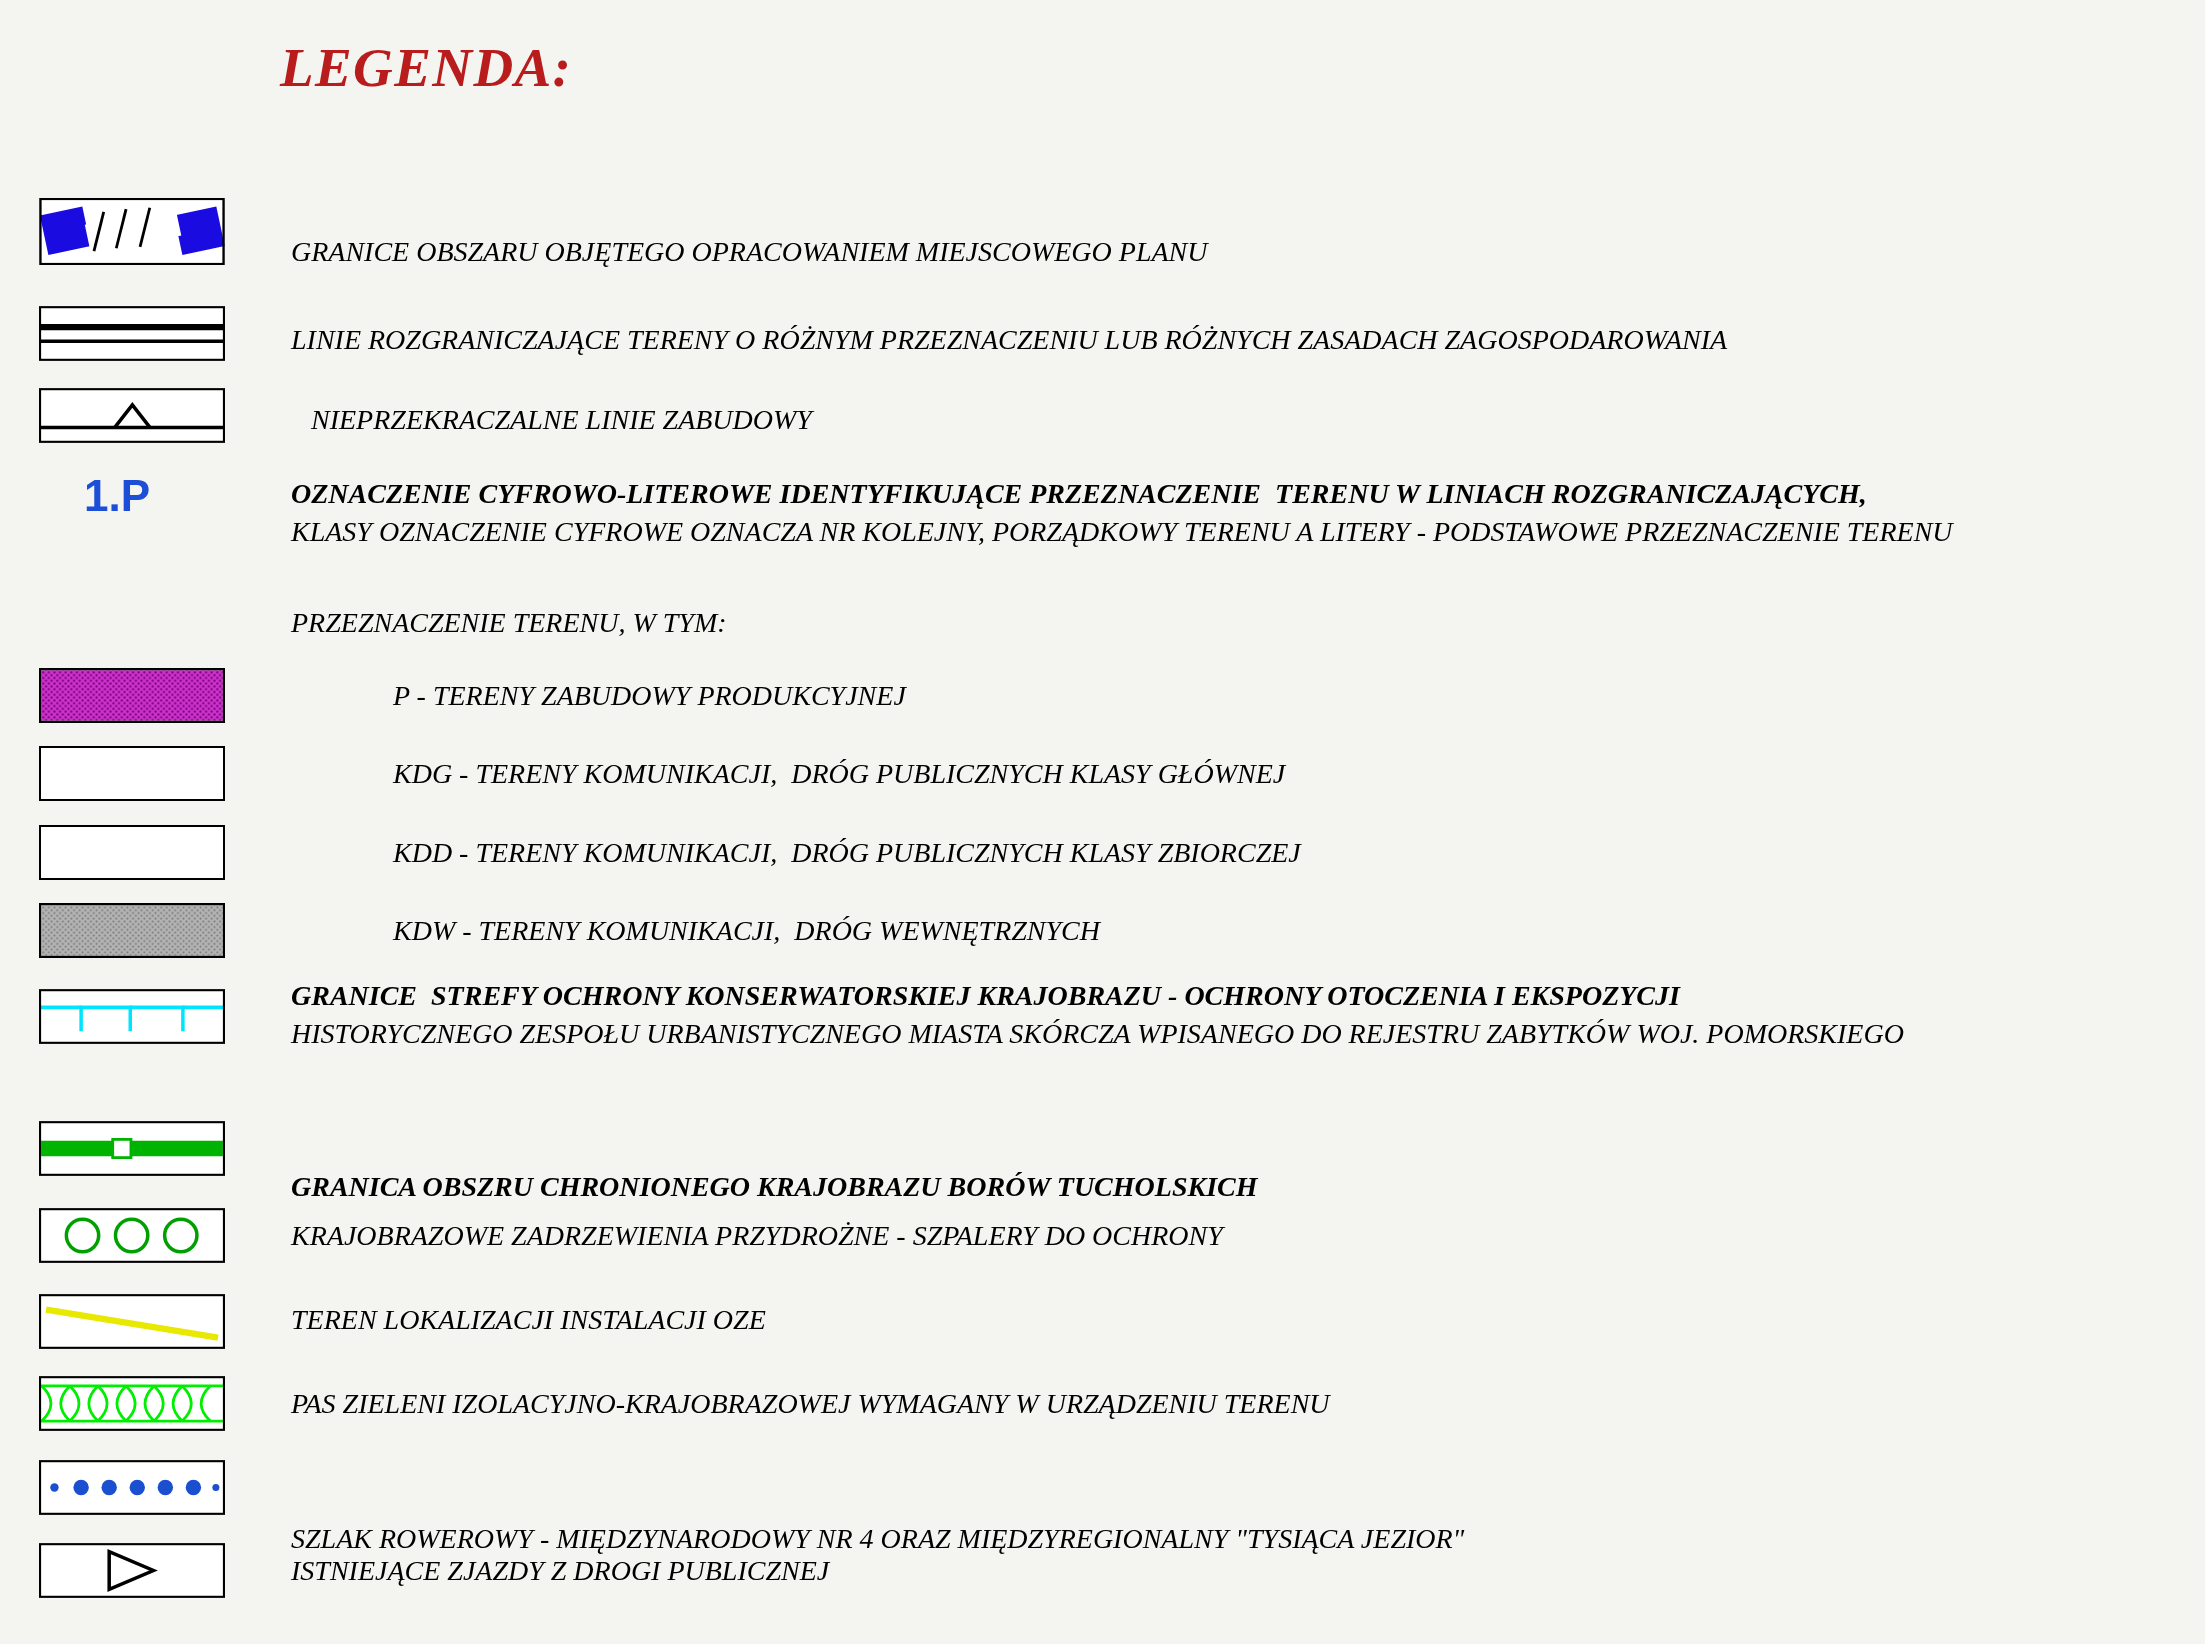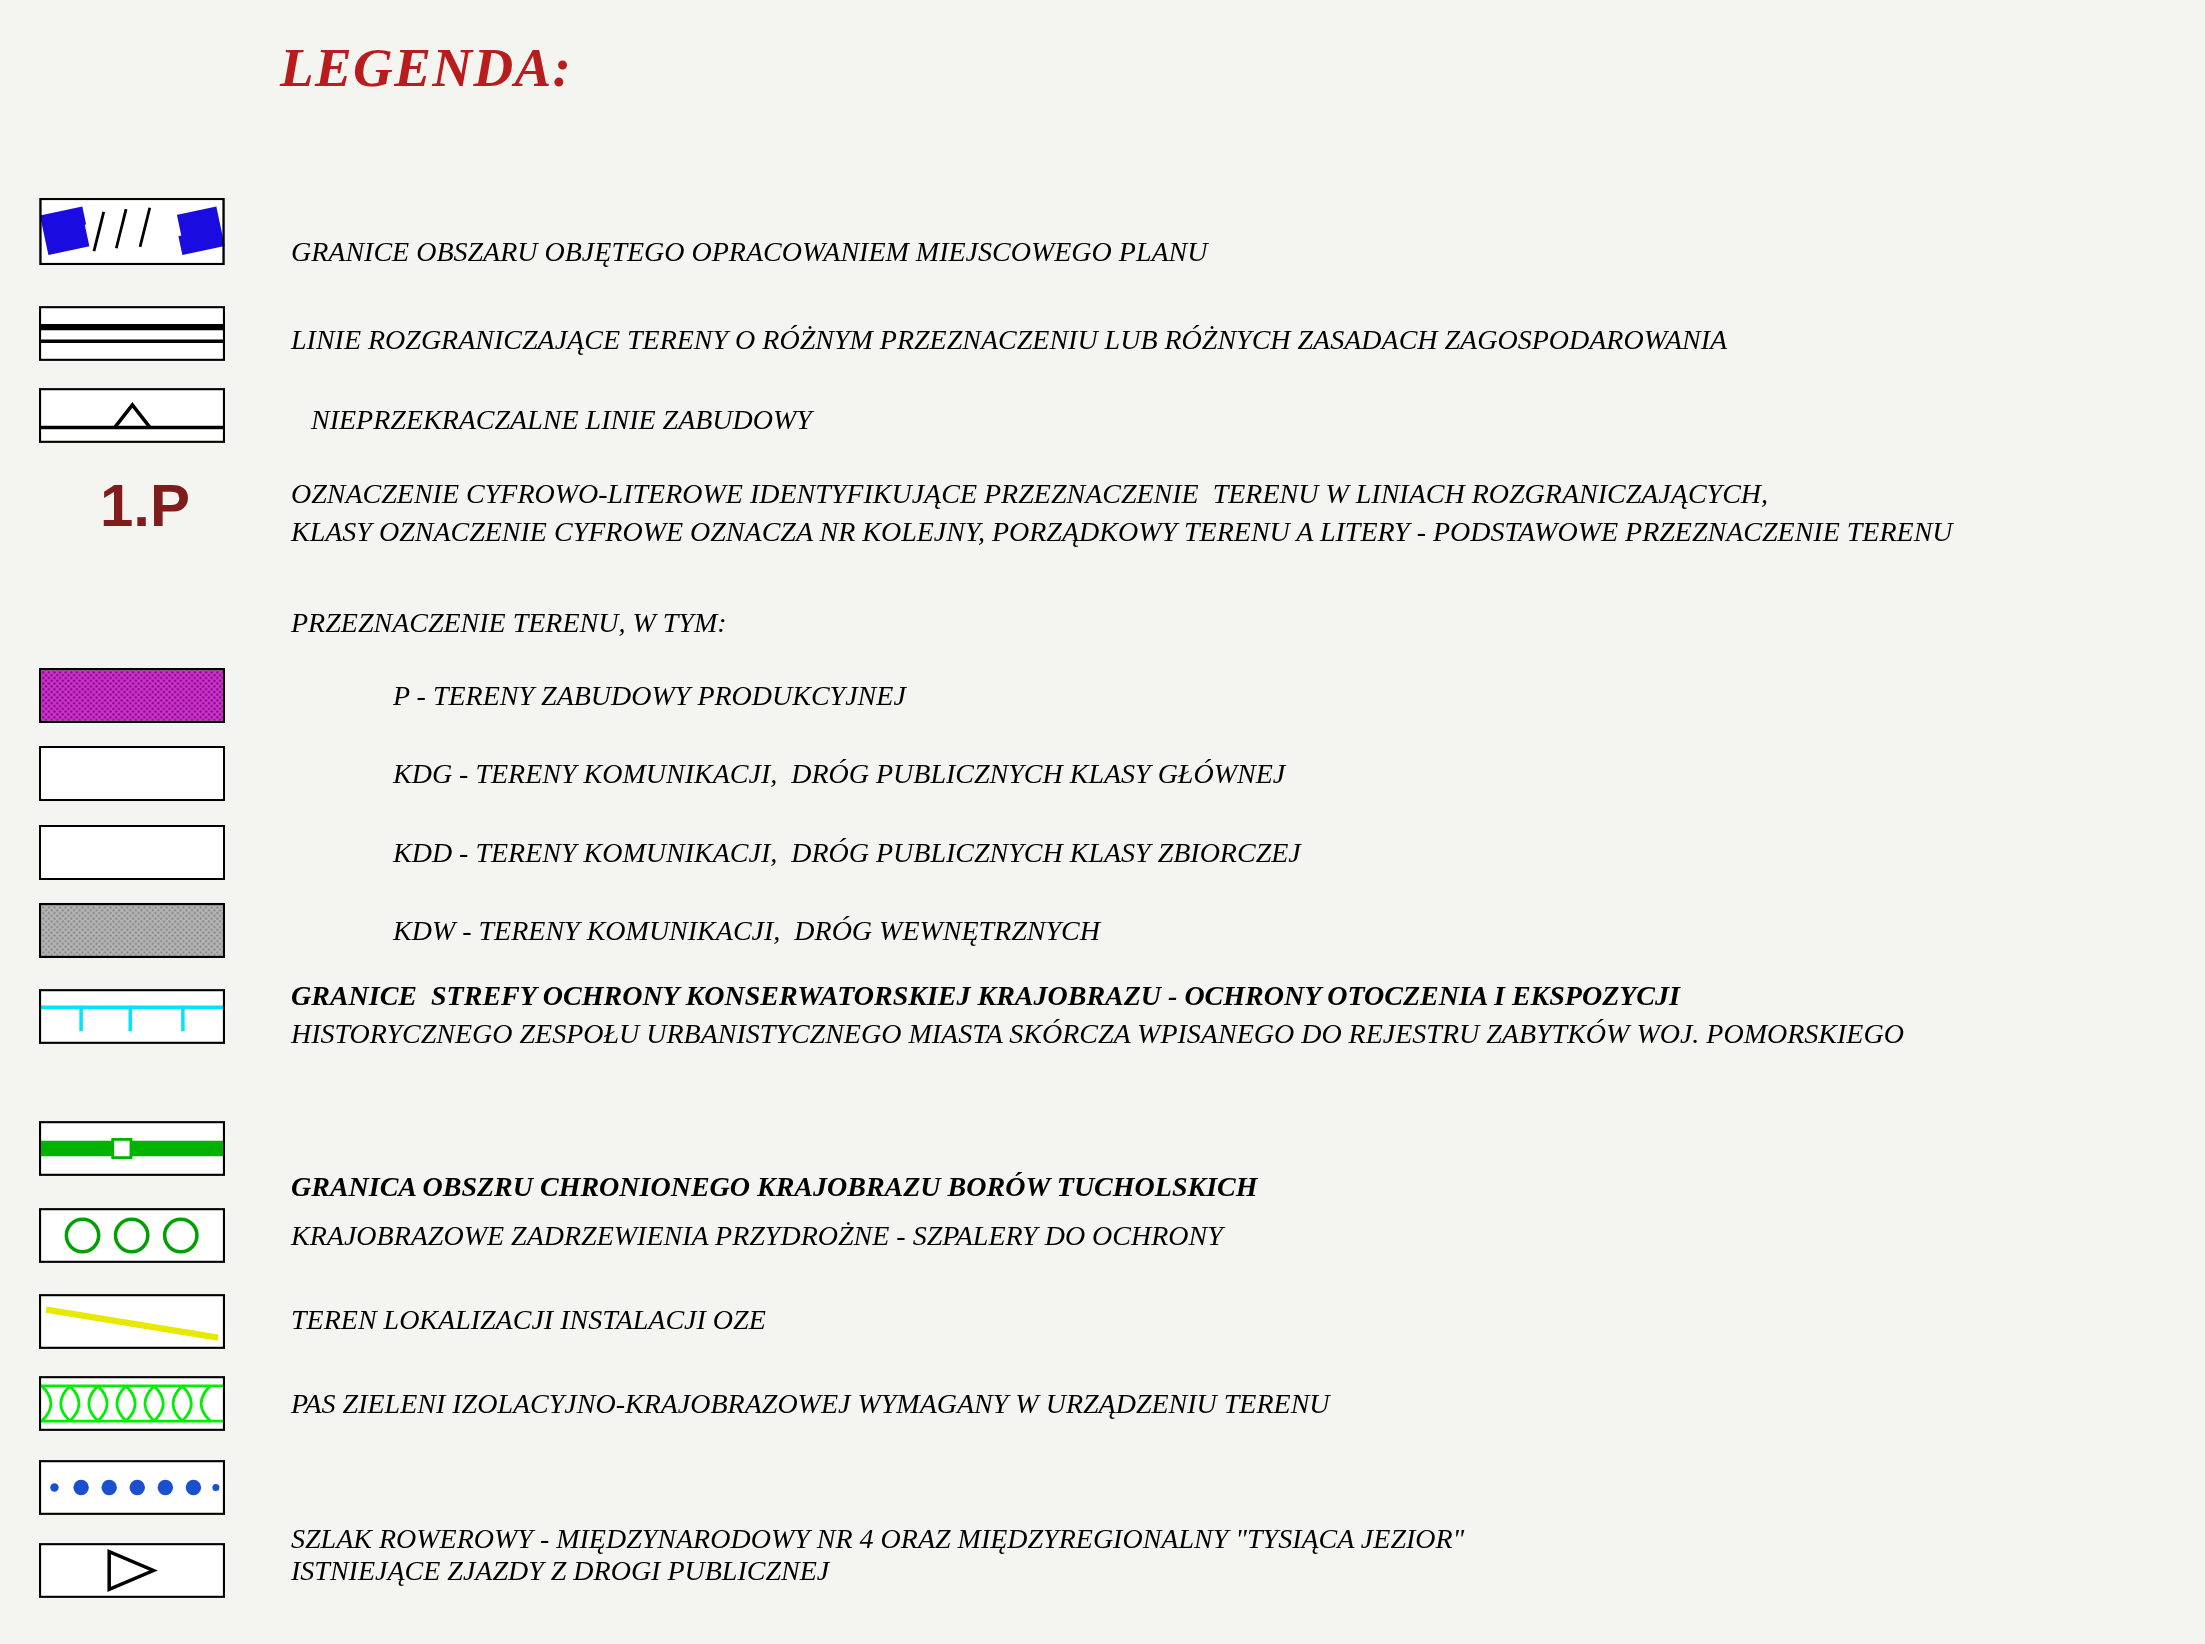--- a/index.html
+++ b/index.html
@@ -60,26 +60,26 @@
     line-height: 37px;
     color: #000;
     white-space: pre;
     text-align: center;
   }
   .label.indent {
     left: 393px;
   }
   .code-text {
     position: absolute;
-    left: 100px;
+    left: 84px;
     font-family: "Liberation Sans", sans-serif;
     font-style: normal;
     font-weight: bold;
-    font-size: 60px;
-    color: #7f1d1d;
+    font-size: 44px;
+    color: #1d4ed8;
     white-space: nowrap;
   }
   svg { display: block; }
 </style>
 </head>
 <body>
 
 <div id="legend-root">
 
   <div class="legend-title">LEGENDA:</div>
@@ -126,21 +126,21 @@
         <line x1="0" y1="56" x2="265" y2="56" stroke="#000" stroke-width="5"></line>
         <polyline points="108,56 133,24 158,56" fill="none" stroke="#000" stroke-width="5"></polyline>
         <rect x="1.5" y="1.5" width="262" height="75" fill="none" stroke="#000" stroke-width="3"></rect>
       </svg>
     </div>
     <div class="label" style="top:401px;margin-left:20px;">NIEPRZEKRACZALNE LINIE ZABUDOWY</div>
   </div>
 
   <div class="row">
     <div class="code-text" style="top:471px;">1.P</div>
-    <div class="label" style="top:475px;">OZNACZENIE CYFROWO-LITEROWE IDENTYFIKUJĄCE PRZEZNACZENIE  TERENU W LINIACH ROZGRANICZAJĄCYCH,</div>
+    <div class="label" style="top:475px;font-weight:bold;">OZNACZENIE CYFROWO-LITEROWE IDENTYFIKUJĄCE PRZEZNACZENIE  TERENU W LINIACH ROZGRANICZAJĄCYCH,</div>
     <div class="label" style="top:513px;">KLASY OZNACZENIE CYFROWE OZNACZA NR KOLEJNY, PORZĄDKOWY TERENU A LITERY - PODSTAWOWE PRZEZNACZENIE TERENU</div>
   </div>
 
   <div class="row">
     <div class="label" style="top:604px;">PRZEZNACZENIE TERENU, W TYM:</div>
   </div>
 
   <div class="row">
     <div class="symbol" style="top:668px;">
       <div class="sym-box" style="height:55px;"></div>

